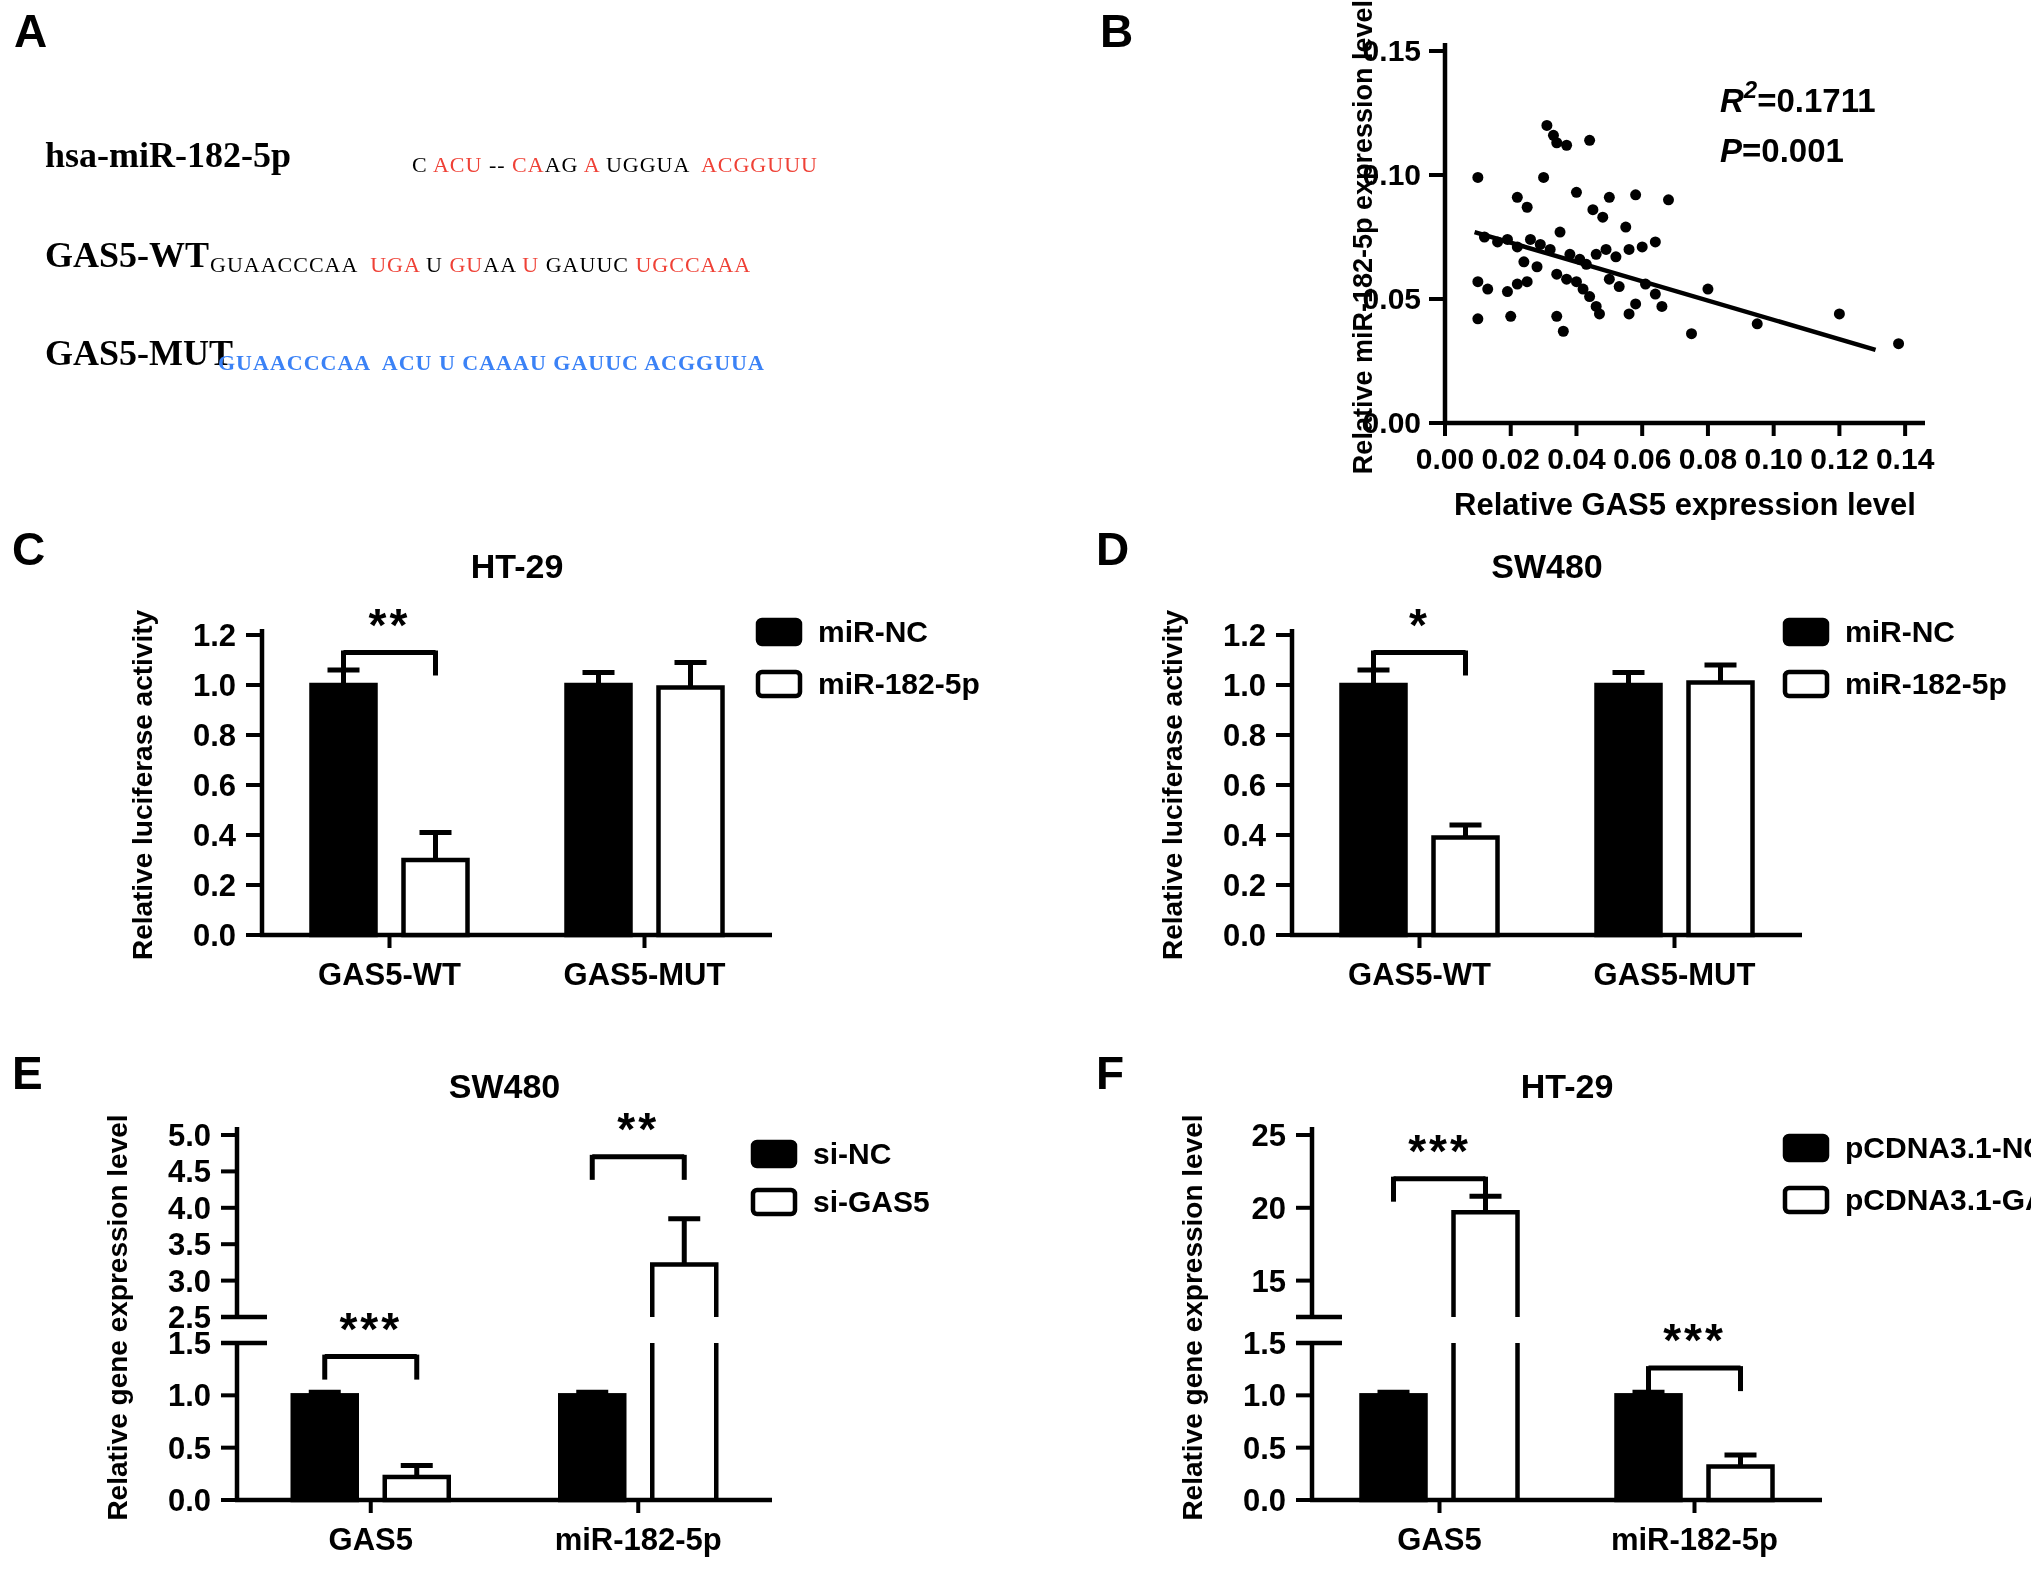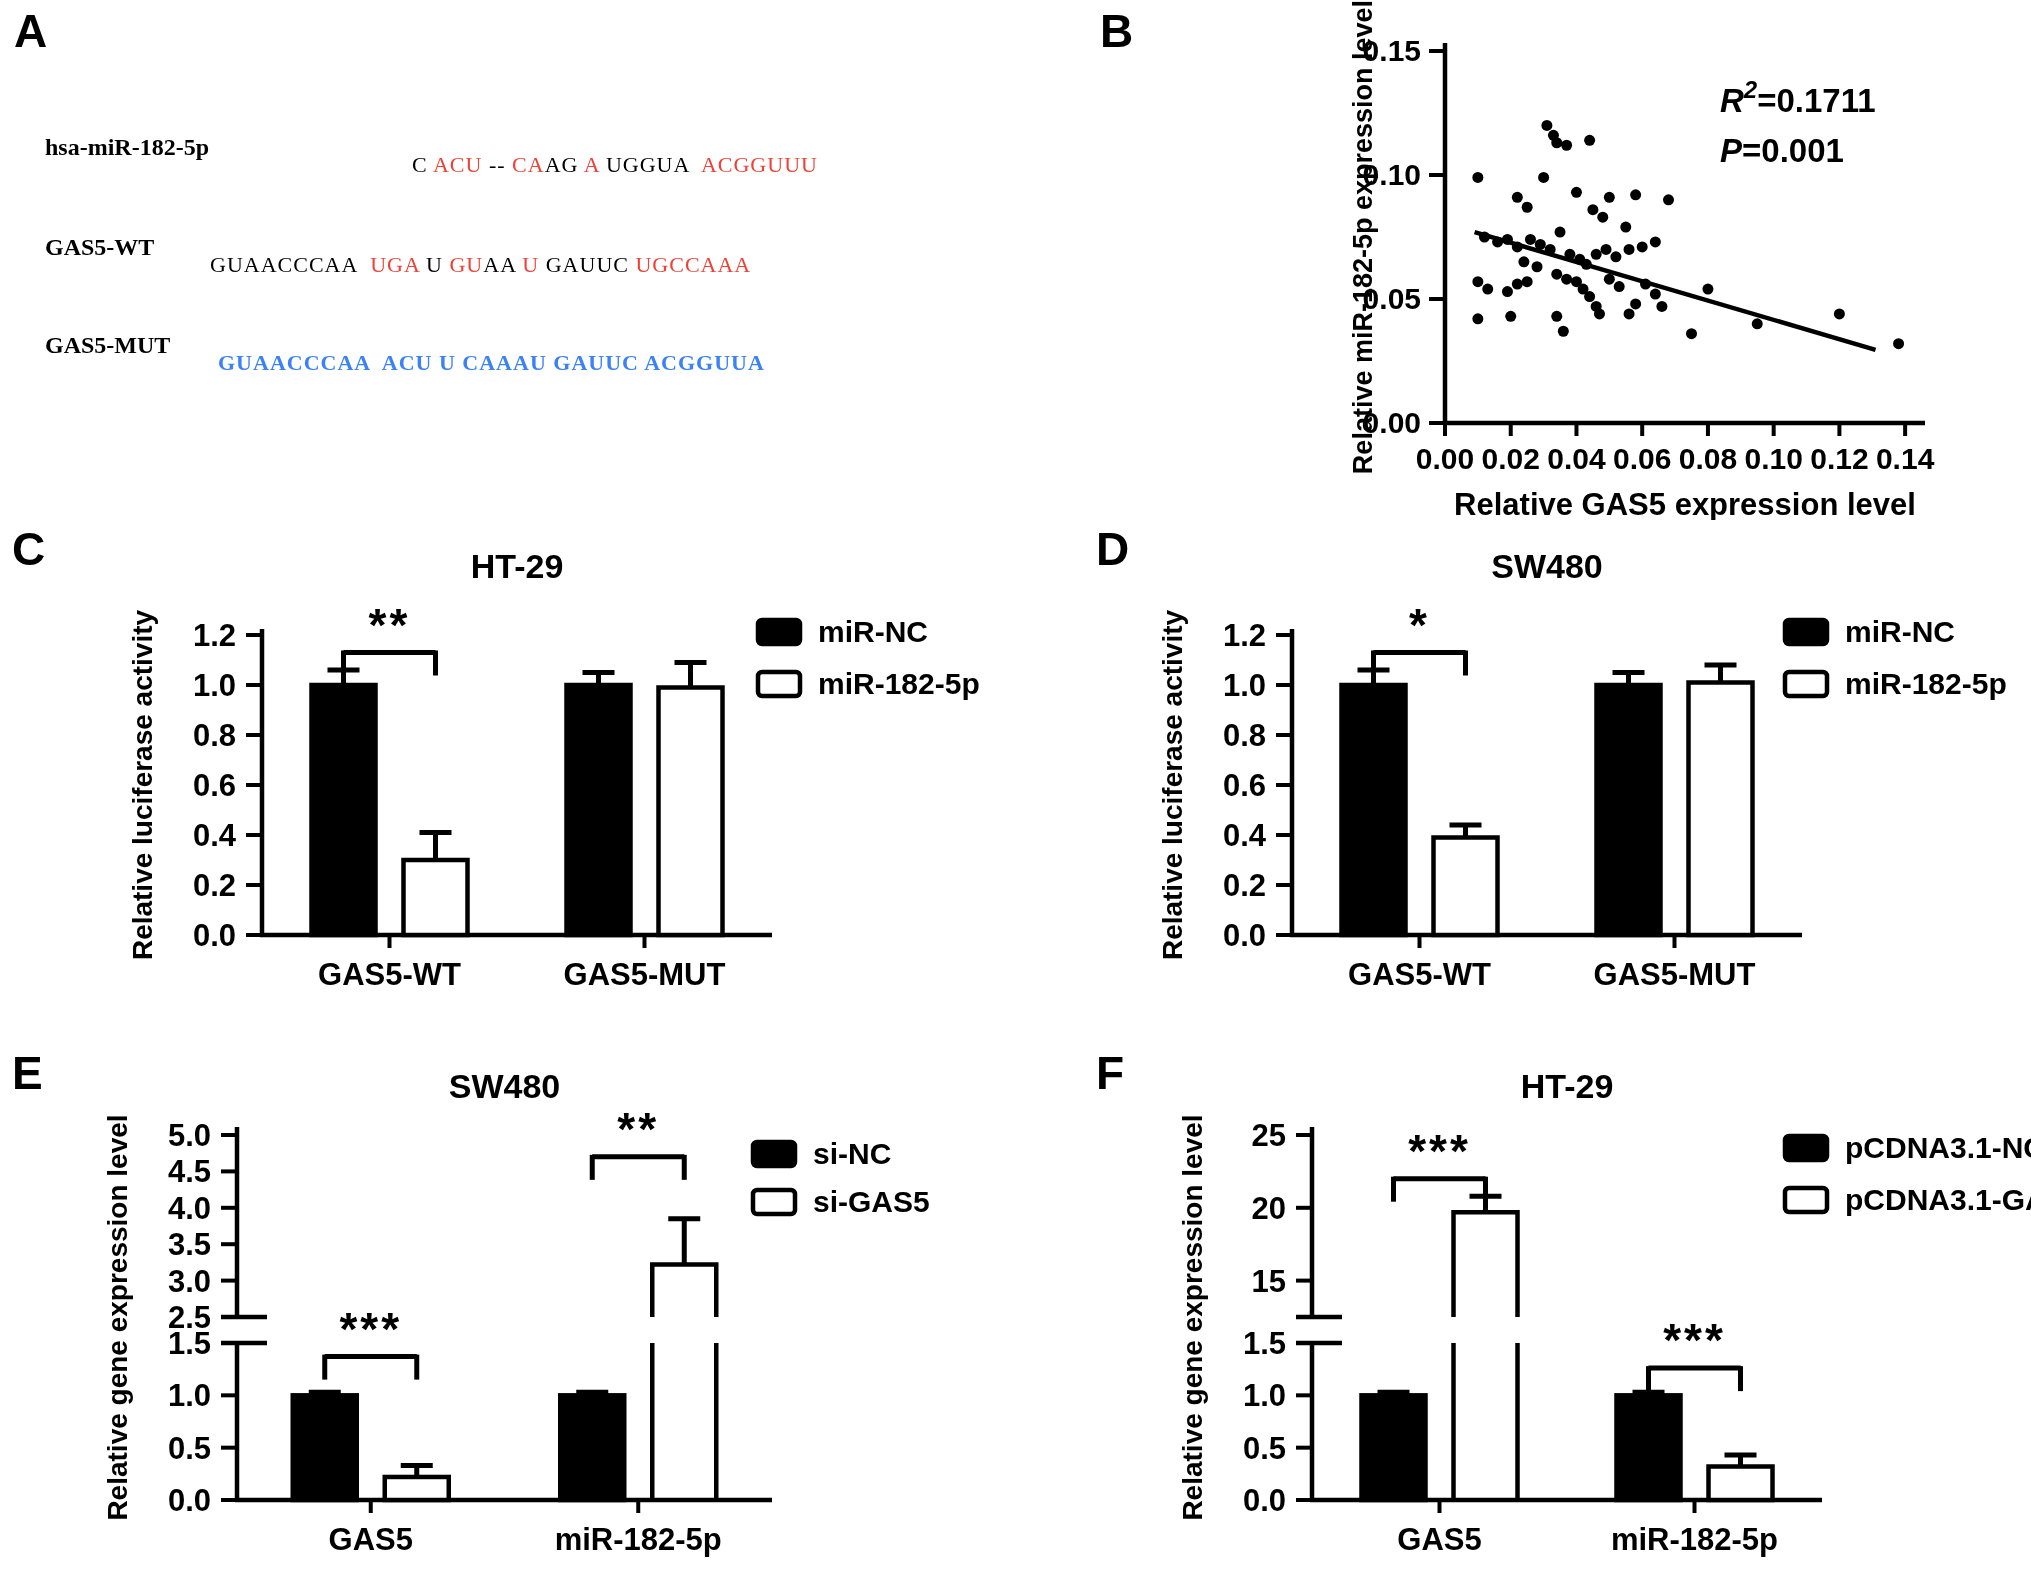--- a/index.html
+++ b/index.html
@@ -12,21 +12,21 @@
   #panel-e{left:0;top:1040px;width:1030px;height:544px;}
   #panel-f{left:1030px;top:1040px;width:1001px;height:544px;}
   .panel-letter{position:absolute;font-size:46px;font-weight:bold;color:#000;line-height:1;}
   #panel-a .panel-letter{left:14px;top:8px;}
   #panel-b .panel-letter{left:70px;top:8px;}
   #panel-c .panel-letter{left:12px;top:6px;}
   #panel-d .panel-letter{left:66px;top:6px;}
   #panel-e .panel-letter{left:12px;top:10px;}
   #panel-f .panel-letter{left:66px;top:10px;}
   .seq-row{position:absolute;left:0;width:100%;white-space:pre;font-family:"Liberation Serif",serif;}
-  .seq-label{position:absolute;left:45px;font-weight:bold;font-size:24px;color:#000;}
+  .seq-label{position:absolute;left:45px;font-weight:bold;font-size:36px;color:#000;}
   .seq-text{position:absolute;font-size:22px;letter-spacing:1px;color:#000;white-space:pre;}
   #seq-row-0{top:116px;} #seq-row-1{top:216px;} #seq-row-2{top:314px;}
   #seq-row-0 .seq-text{left:412px;}
   #seq-row-1 .seq-text{left:210px;}
   #seq-row-2 .seq-text{left:218px;}
   svg{position:absolute;left:0;top:0;}
   svg text{font-family:"Liberation Sans",sans-serif;font-weight:bold;fill:#000;}
 </style>
 </head>
 <body>

